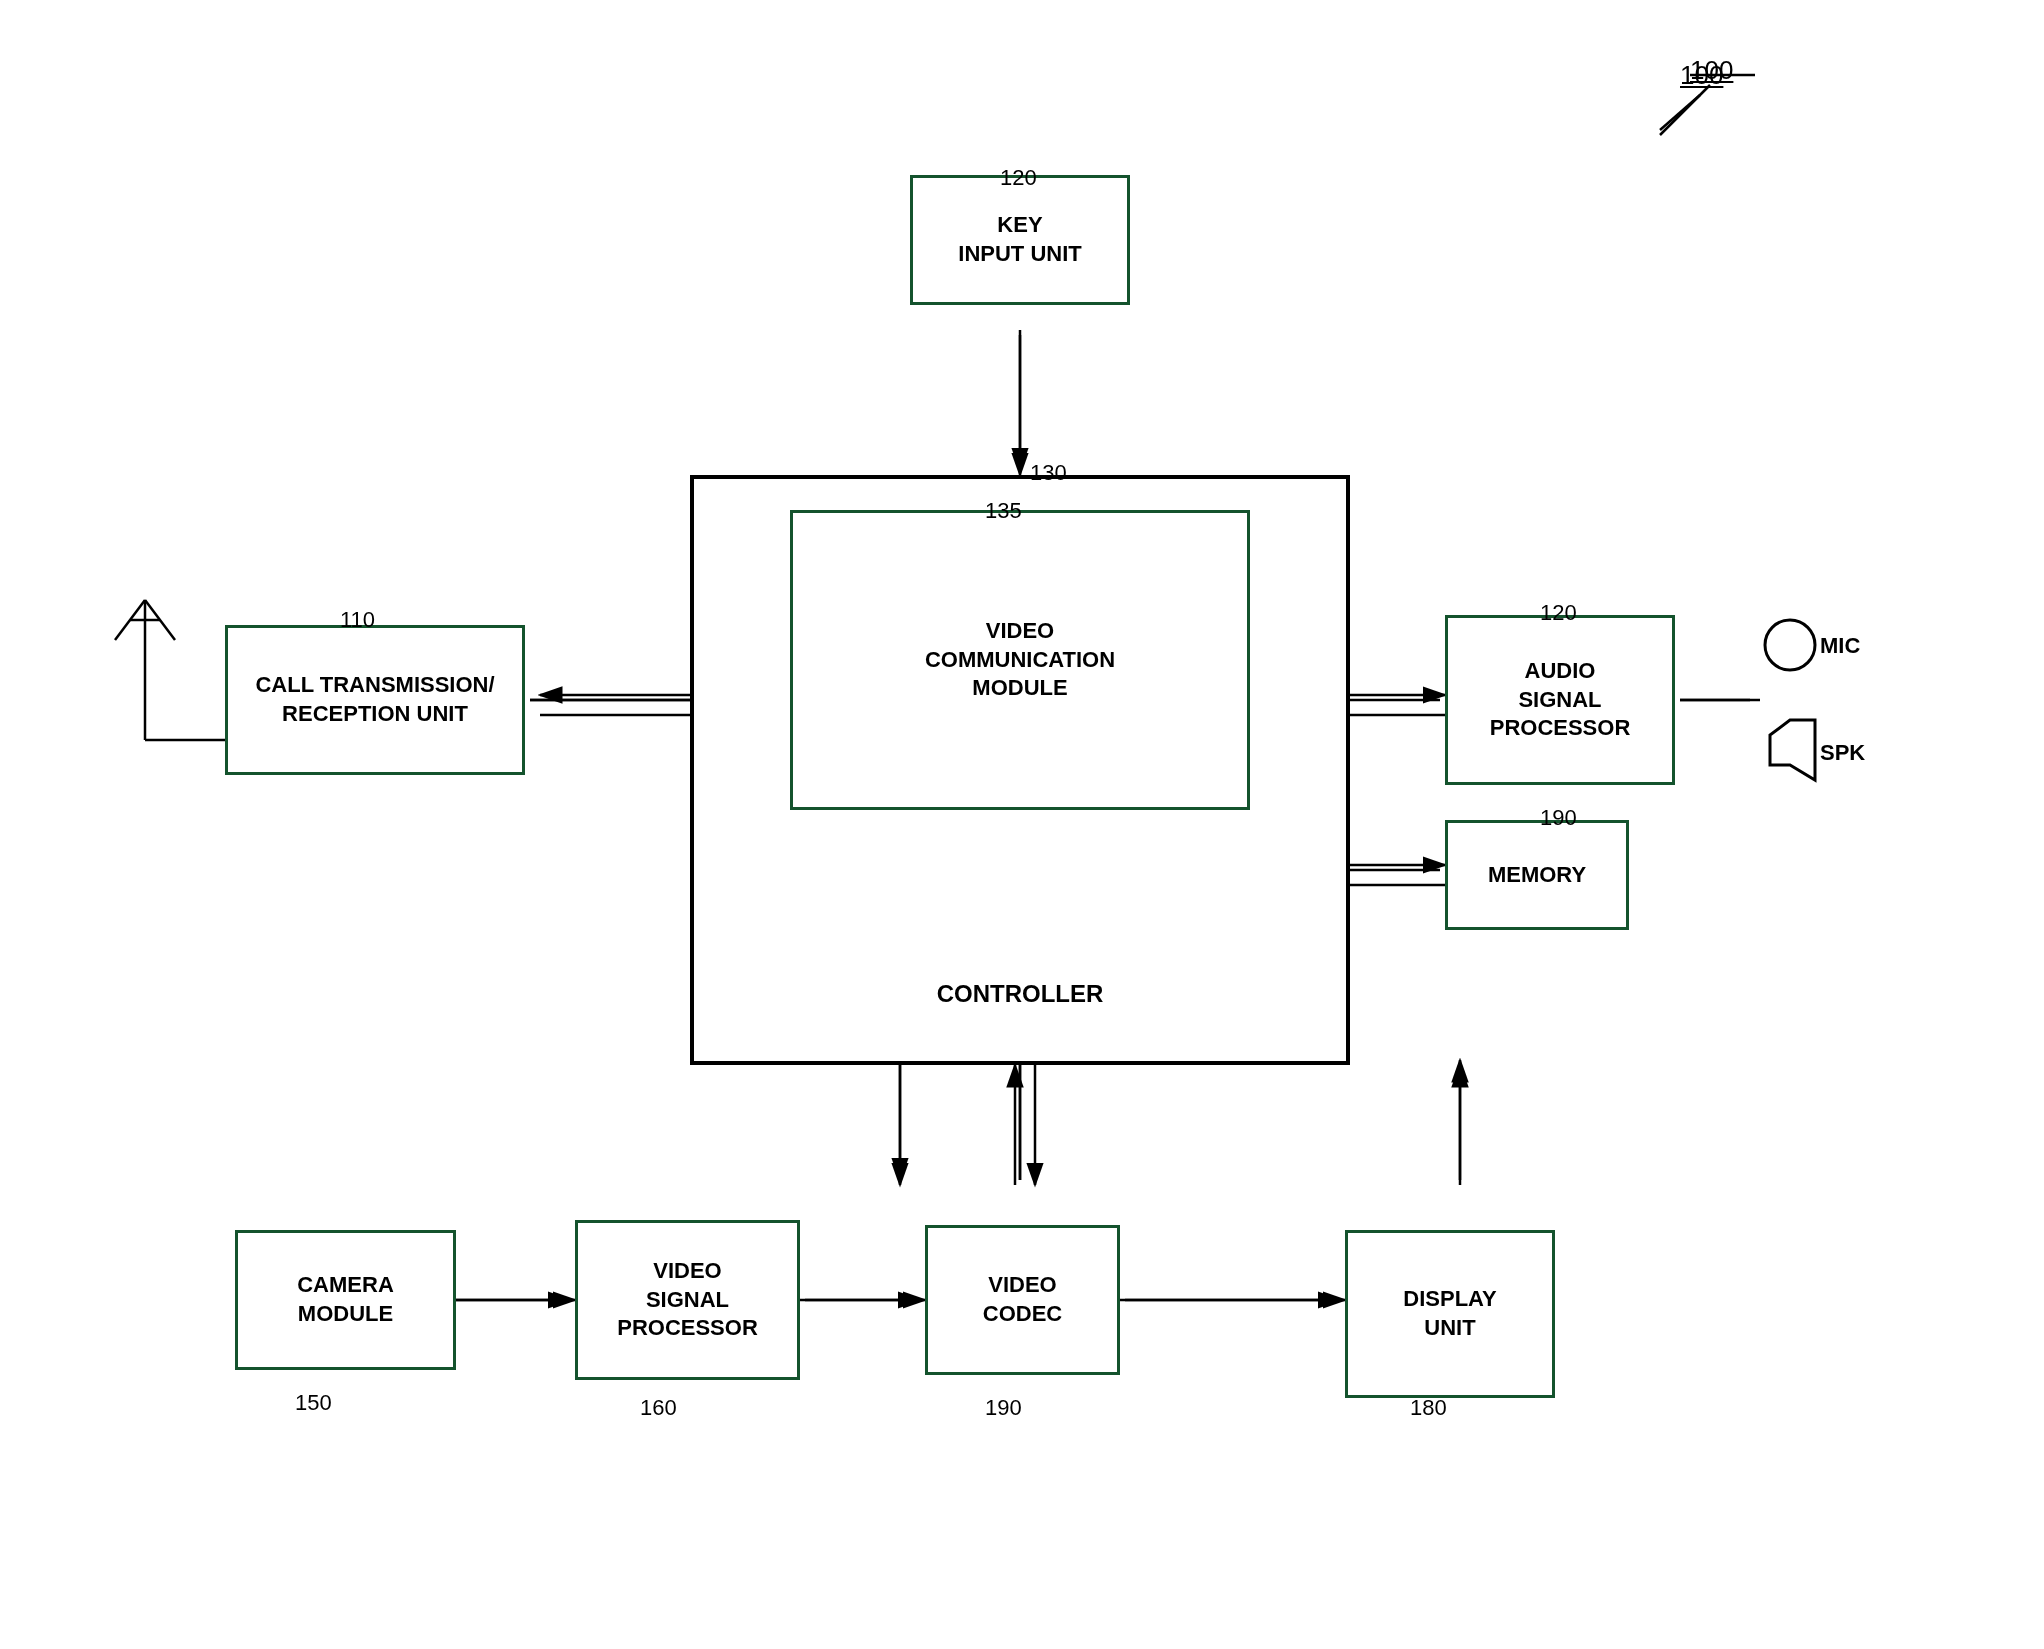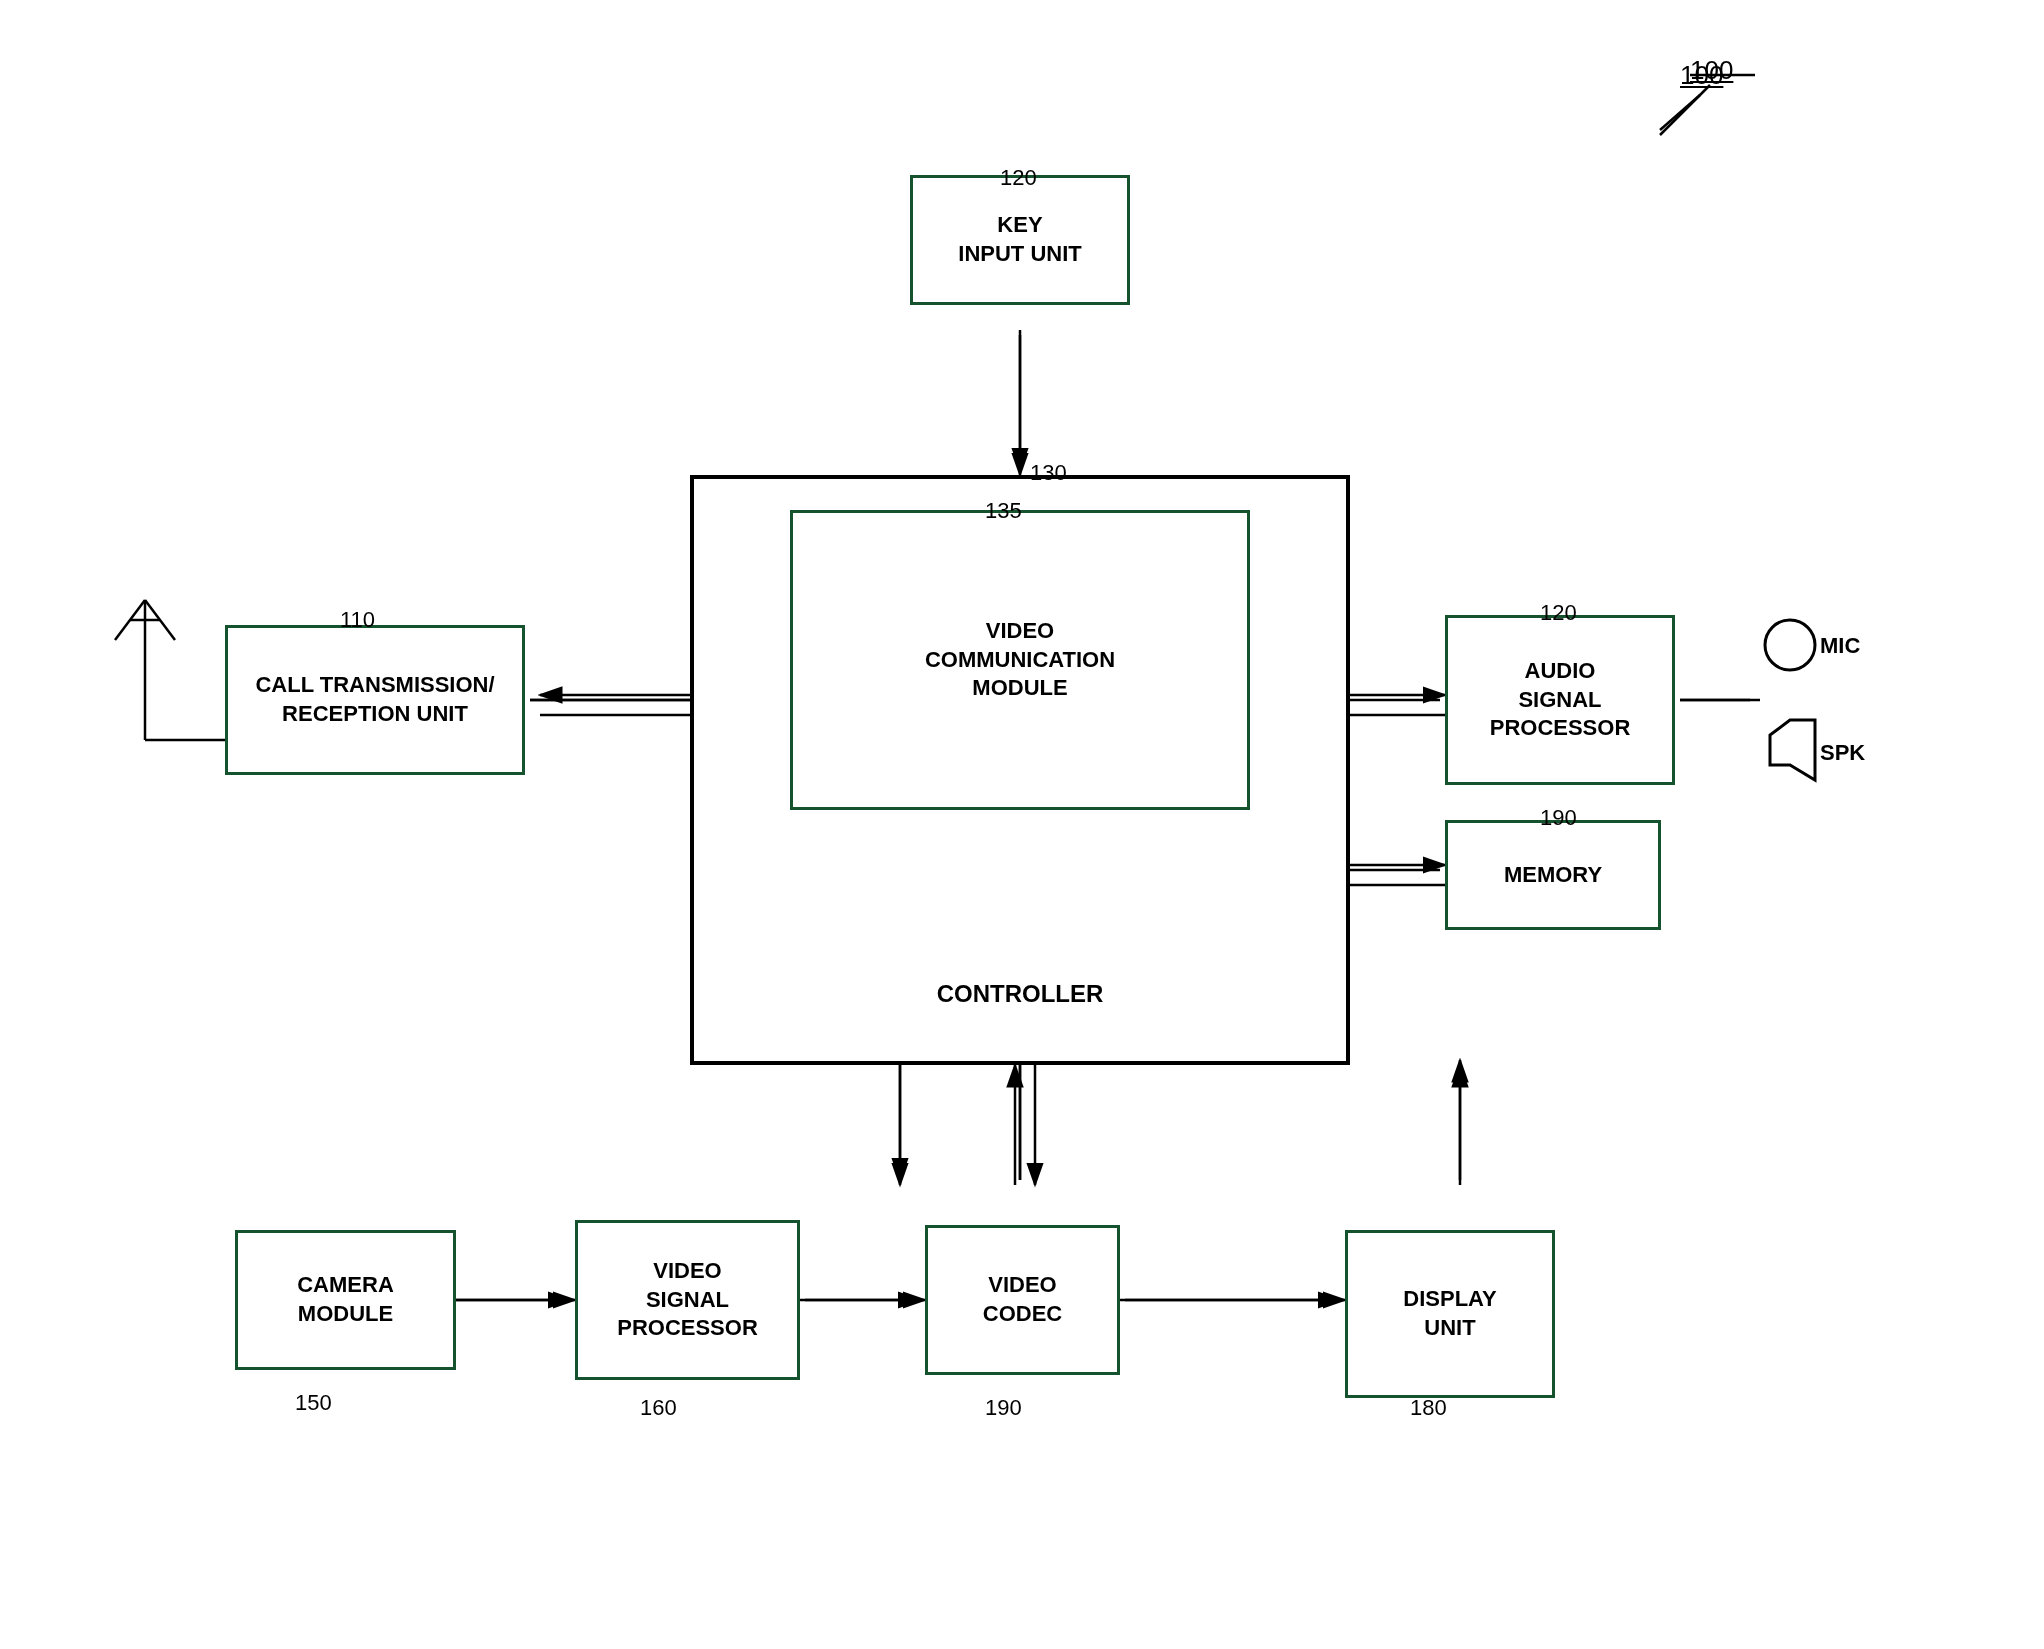--- a/index.html
+++ b/index.html
@@ -178,21 +178,21 @@
 
   <svg style="position:absolute; top:615px; left:1760px; width:120px; height:170px;">
 
     <circle cx="30" cy="30" r="25" fill="none" stroke="#000" stroke-width="3"></circle>
     <text x="60" y="38" font-size="22" font-weight="bold" fill="#000">MIC</text>
 
     <polygon points="10,120 10,150 30,150 55,165 55,105 30,105" fill="none" stroke="#000" stroke-width="3"></polygon>
     <text x="60" y="145" font-size="22" font-weight="bold" fill="#000">SPK</text>
   </svg>
 
-  <div class="box" style="width:216px; height:110px; top:820px; left:1445px;">
+  <div class="box" style="width:184px; height:110px; top:820px; left:1445px;">
     <span>MEMORY</span>
   </div>
   <span class="label-ref" style="top:805px; left:1540px;">190</span>
 
   <div class="box" style="width:221px; height:140px; top:1230px; left:235px;">
     <span>CAMERA<br>MODULE</span>
   </div>
   <span class="label-ref" style="top:1390px; left:295px;">150</span>
 
   <div class="box" style="width:225px; height:160px; top:1220px; left:575px;">

